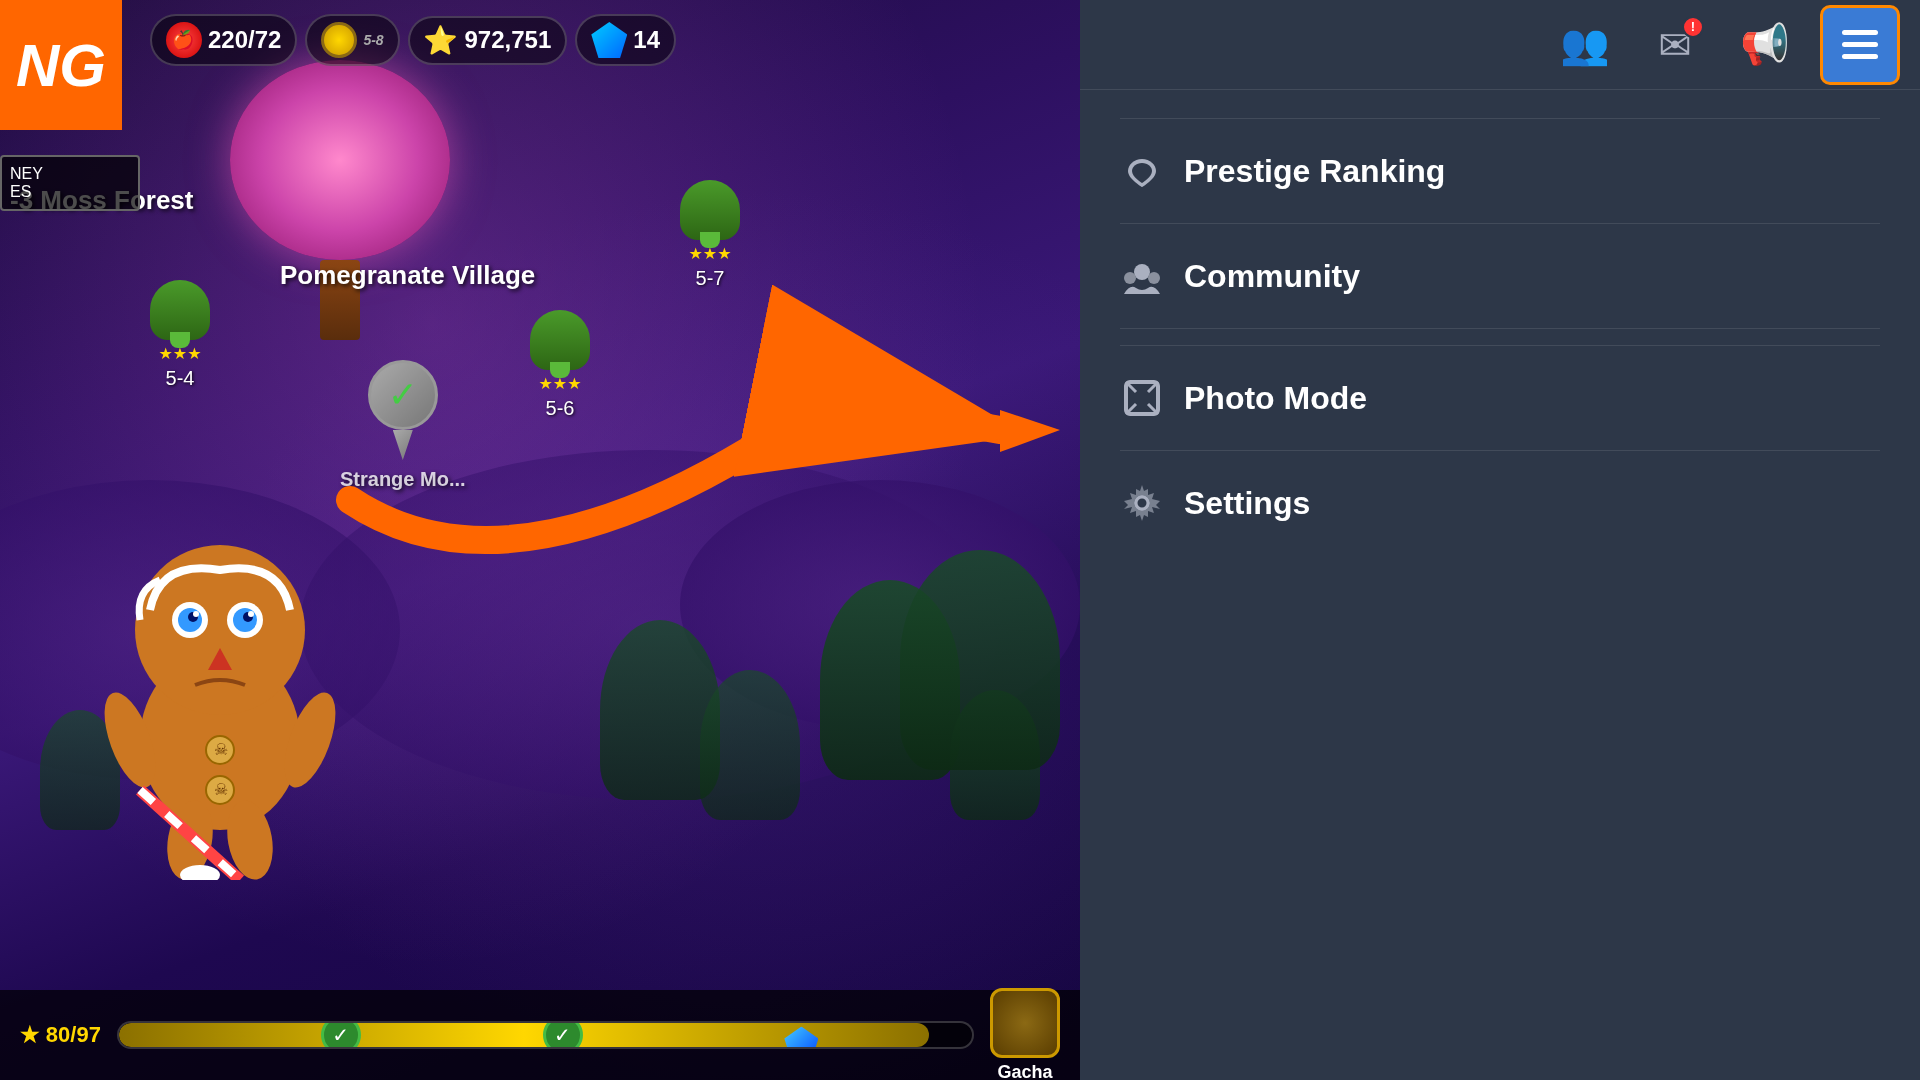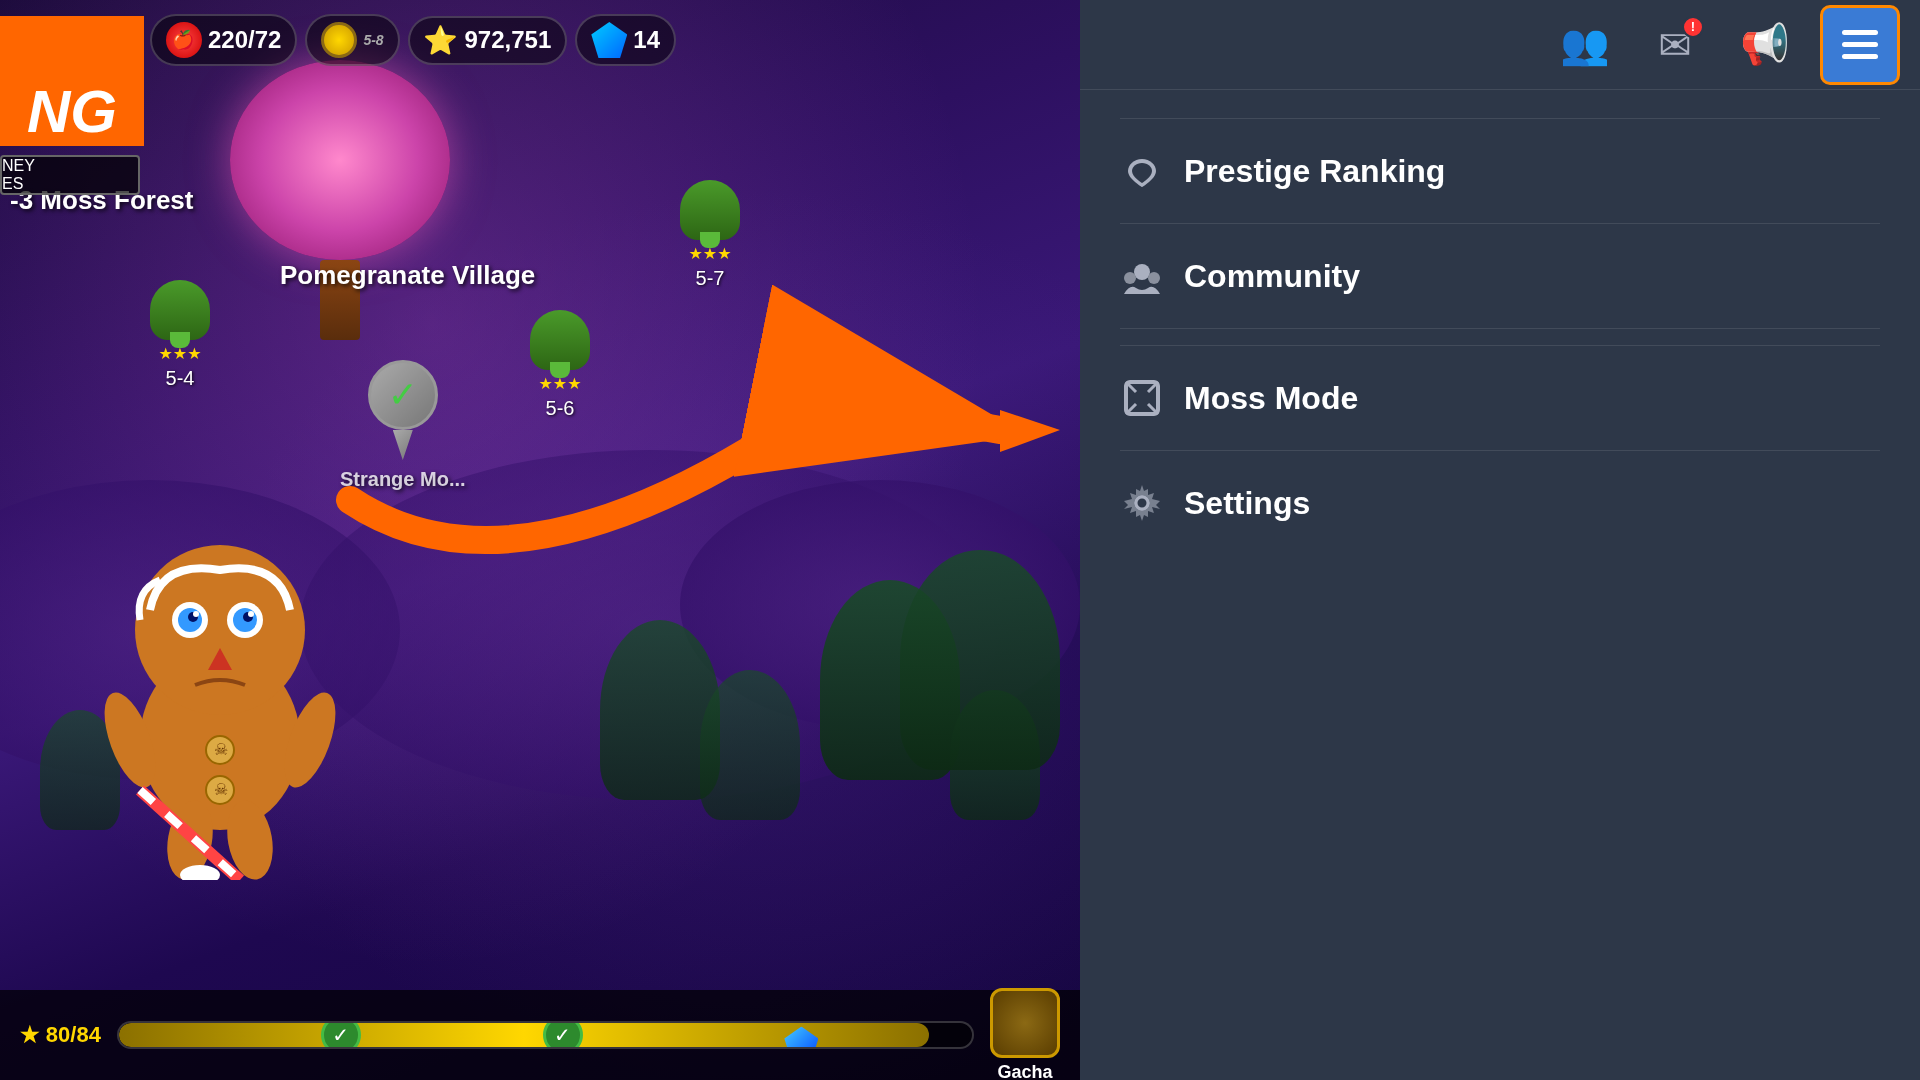--- a/index.html
+++ b/index.html
@@ -77,24 +77,24 @@
 
     .hud-icon-gem {
       width: 36px; height: 36px;
       background: linear-gradient(135deg, #00ccff, #0066ff);
       clip-path: polygon(50% 0%, 100% 35%, 80% 100%, 20% 100%, 0% 35%);
     }
 
     
     #ng-logo {
       position: absolute;
-      top: 16px; left: 0;
-      width: 144px; height: 130px;
+      top: 0; left: 0;
+      width: 122px; height: 130px;
       background: #ff6600;
-      display: flex; align-items: flex-end; justify-content: center;
+      display: flex; align-items: center; justify-content: center;
       z-index: 20;
     }
 
     #ng-logo span {
       color: white;
       font-size: 60px;
       font-weight: 900;
       font-style: italic;
     }
 
@@ -409,20 +409,21 @@
     }
 
     
     .announcement-strip {
       position: absolute;
       top: 155px; left: 0;
       width: 140px;
       background: rgba(0,0,0,0.7);
       border: 2px solid #666;
       border-radius: 4px;
+      padding: 8px;
     }
 
     .announcement-strip .label {
       color: white;
       font-size: 16px;
     }
 
     
     .dark-tree {
       position: absolute;
@@ -569,21 +570,21 @@
       <span>972,751</span>
     </div>
 
     <div class="hud-item">
       <div class="hud-icon-gem"></div>
       <span>14</span>
     </div>
   </div>
 
   <div id="bottom-bar">
-    <span class="xp-stars">★ 80/84</span>
+    <span class="xp-stars">★ 80/97</span>
     <div class="progress-container">
       <div class="progress-fill" style="width:95%;"></div>
 
       <div style="position:absolute;left:26%;top:50%;transform:translate(-50%,-50%);">
         <div class="marker-check">✓</div>
       </div>
 
       <div style="position:absolute;left:52%;top:50%;transform:translate(-50%,-50%);">
         <div class="marker-check">✓</div>
       </div>
@@ -669,21 +670,21 @@
     <div class="menu-item">
       <div class="menu-item-icon">
         <svg width="40" height="40" viewBox="0 0 40 40">
           <rect x="4" y="4" width="32" height="32" rx="4" fill="none" stroke="#aab0c0" stroke-width="4"></rect>
           <line x1="4" y1="4" x2="14" y2="14" stroke="#aab0c0" stroke-width="3"></line>
           <line x1="36" y1="4" x2="26" y2="14" stroke="#aab0c0" stroke-width="3"></line>
           <line x1="4" y1="36" x2="14" y2="26" stroke="#aab0c0" stroke-width="3"></line>
           <line x1="36" y1="36" x2="26" y2="26" stroke="#aab0c0" stroke-width="3"></line>
         </svg>
       </div>
-      <span class="menu-item-label">Moss Mode</span>
+      <span class="menu-item-label">Photo Mode</span>
     </div>
 
     <div class="menu-separator"></div>
 
     <div class="menu-item">
       <div class="menu-item-icon">
         <svg width="40" height="40" viewBox="0 0 40 40">
           <circle cx="20" cy="20" r="6" fill="#2d3748" stroke="#aab0c0" stroke-width="3"></circle>
           <path d="M20,2 L22,8 L26,6 L26,12 L32,10 L30,16 L38,18 L34,22 L38,26 L30,24 L32,30 L26,28 L26,34 L22,32 L20,38 L18,32 L14,34 L14,28 L8,30 L10,24 L2,26 L6,22 L2,18 L10,16 L8,10 L14,12 L14,6 L18,8 Z" fill="#aab0c0" opacity="0.6"></path>
           <circle cx="20" cy="20" r="6" fill="#2d3748" stroke="#aab0c0" stroke-width="3"></circle>

